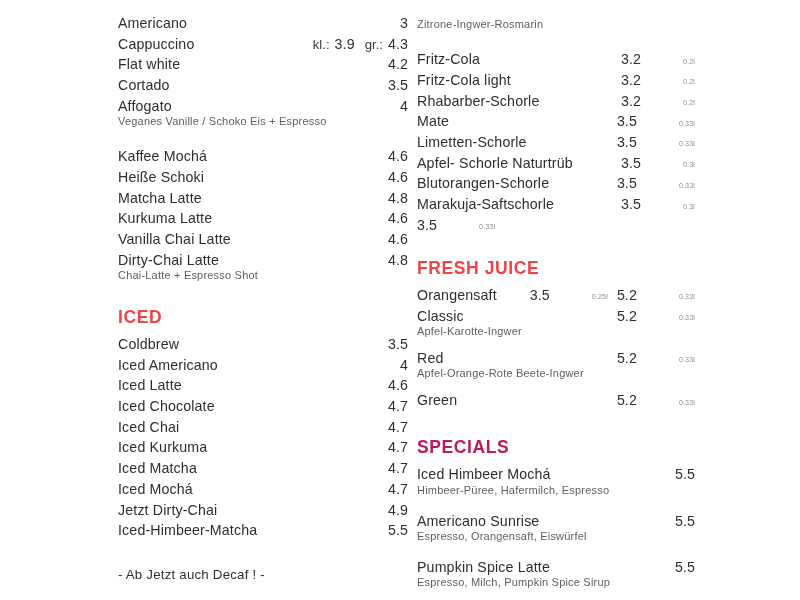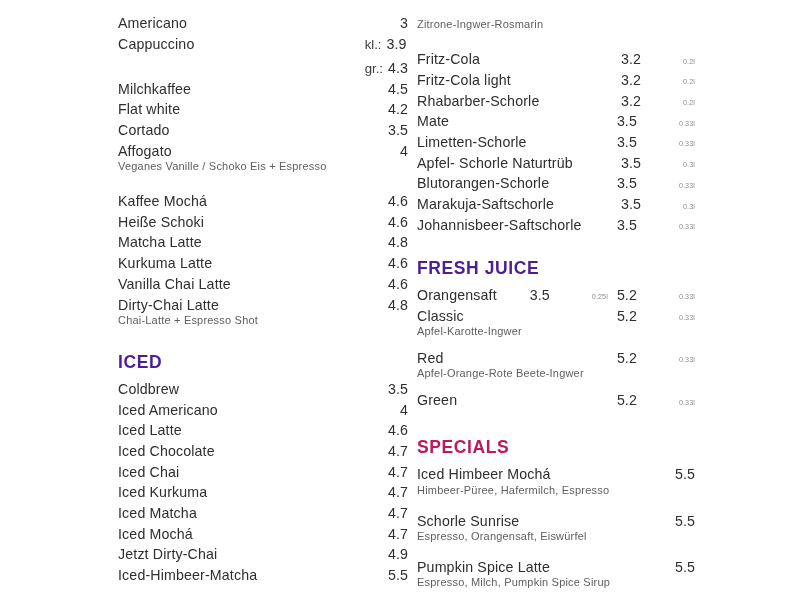--- a/index.html
+++ b/index.html
@@ -82,21 +82,20 @@
   }
   .size-label {
     font-size: 13.2px;
     color: #3a3a3a;
     margin-right: 2px;
   }
   .dual-price {
     display: flex;
     align-items: baseline;
     gap: 10px;
-    flex-direction: column;
   }
   .dual-pair {
     display: flex;
     align-items: baseline;
     gap: 3px;
   }
   .subtitle {
     font-size: 11px;
     color: #5e5e5e;
     letter-spacing: 0.2px;
@@ -116,21 +115,21 @@
     margin-bottom: 4px;
   }
 
   
   .section-title {
     font-size: 17.5px;
     font-weight: bold;
     letter-spacing: 0.6px;
     margin: 0 0 9px 0;
   }
-  .section-title.blue { color: #4c1d95; }
+  .section-title.blue { color: #ef4444; }
   .section-title.magenta { color: #be185d; }
 
   .footnote {
     font-size: 13.3px;
     color: #303030;
     letter-spacing: 0.2px;
     white-space: nowrap;
   }
 
   .spacer-14 { height: 14px; }
@@ -173,28 +172,20 @@
                 <span class="price">3.9</span>
               </span>
               <span class="dual-pair">
                 <span class="size-label">gr.:</span>
                 <span class="price">4.3</span>
               </span>
             </span>
           </div>
         </div>
 
-        <div class="row-wrap">
-          <div class="item">
-            <span class="item-name">Milchkaffee</span>
-            <span class="price-group">
-              <span class="price">4.5</span>
-            </span>
-          </div>
-        </div>
 
         <div class="row-wrap">
           <div class="item">
             <span class="item-name">Flat white</span>
             <span class="price-group">
               <span class="price">4.2</span>
             </span>
           </div>
         </div>
 
@@ -440,21 +431,20 @@
           <div class="item">
             <span class="item-name">Marakuja-Saftschorle</span>
             <span class="price-group">
               <span class="price">3.5</span>
               <span class="unit">0.3l</span>
             </span>
           </div>
         </div>
         <div class="row-wrap">
           <div class="item">
-            <span class="item-name">Johannisbeer-Saftschorle</span>
             <span class="price-group">
               <span class="price">3.5</span>
               <span class="unit">0.33l</span>
             </span>
           </div>
         </div>
       </div>
 
       <div class="spacer-26"></div>
 
@@ -523,21 +513,21 @@
             <span class="item-name">Iced Himbeer Mochá</span>
             <span class="price-group">
               <span class="price">5.5</span>
             </span>
           </div>
           <div class="subtitle">Himbeer-Püree, Hafermilch, Espresso</div>
         </div>
         <div class="spacer-14"></div>
         <div class="row-wrap has-sub">
           <div class="item">
-            <span class="item-name">Schorle Sunrise</span>
+            <span class="item-name">Americano Sunrise</span>
             <span class="price-group">
               <span class="price">5.5</span>
             </span>
           </div>
           <div class="subtitle">Espresso, Orangensaft, Eiswürfel</div>
         </div>
         <div class="spacer-14"></div>
         <div class="row-wrap has-sub">
           <div class="item">
             <span class="item-name">Pumpkin Spice Latte</span>

